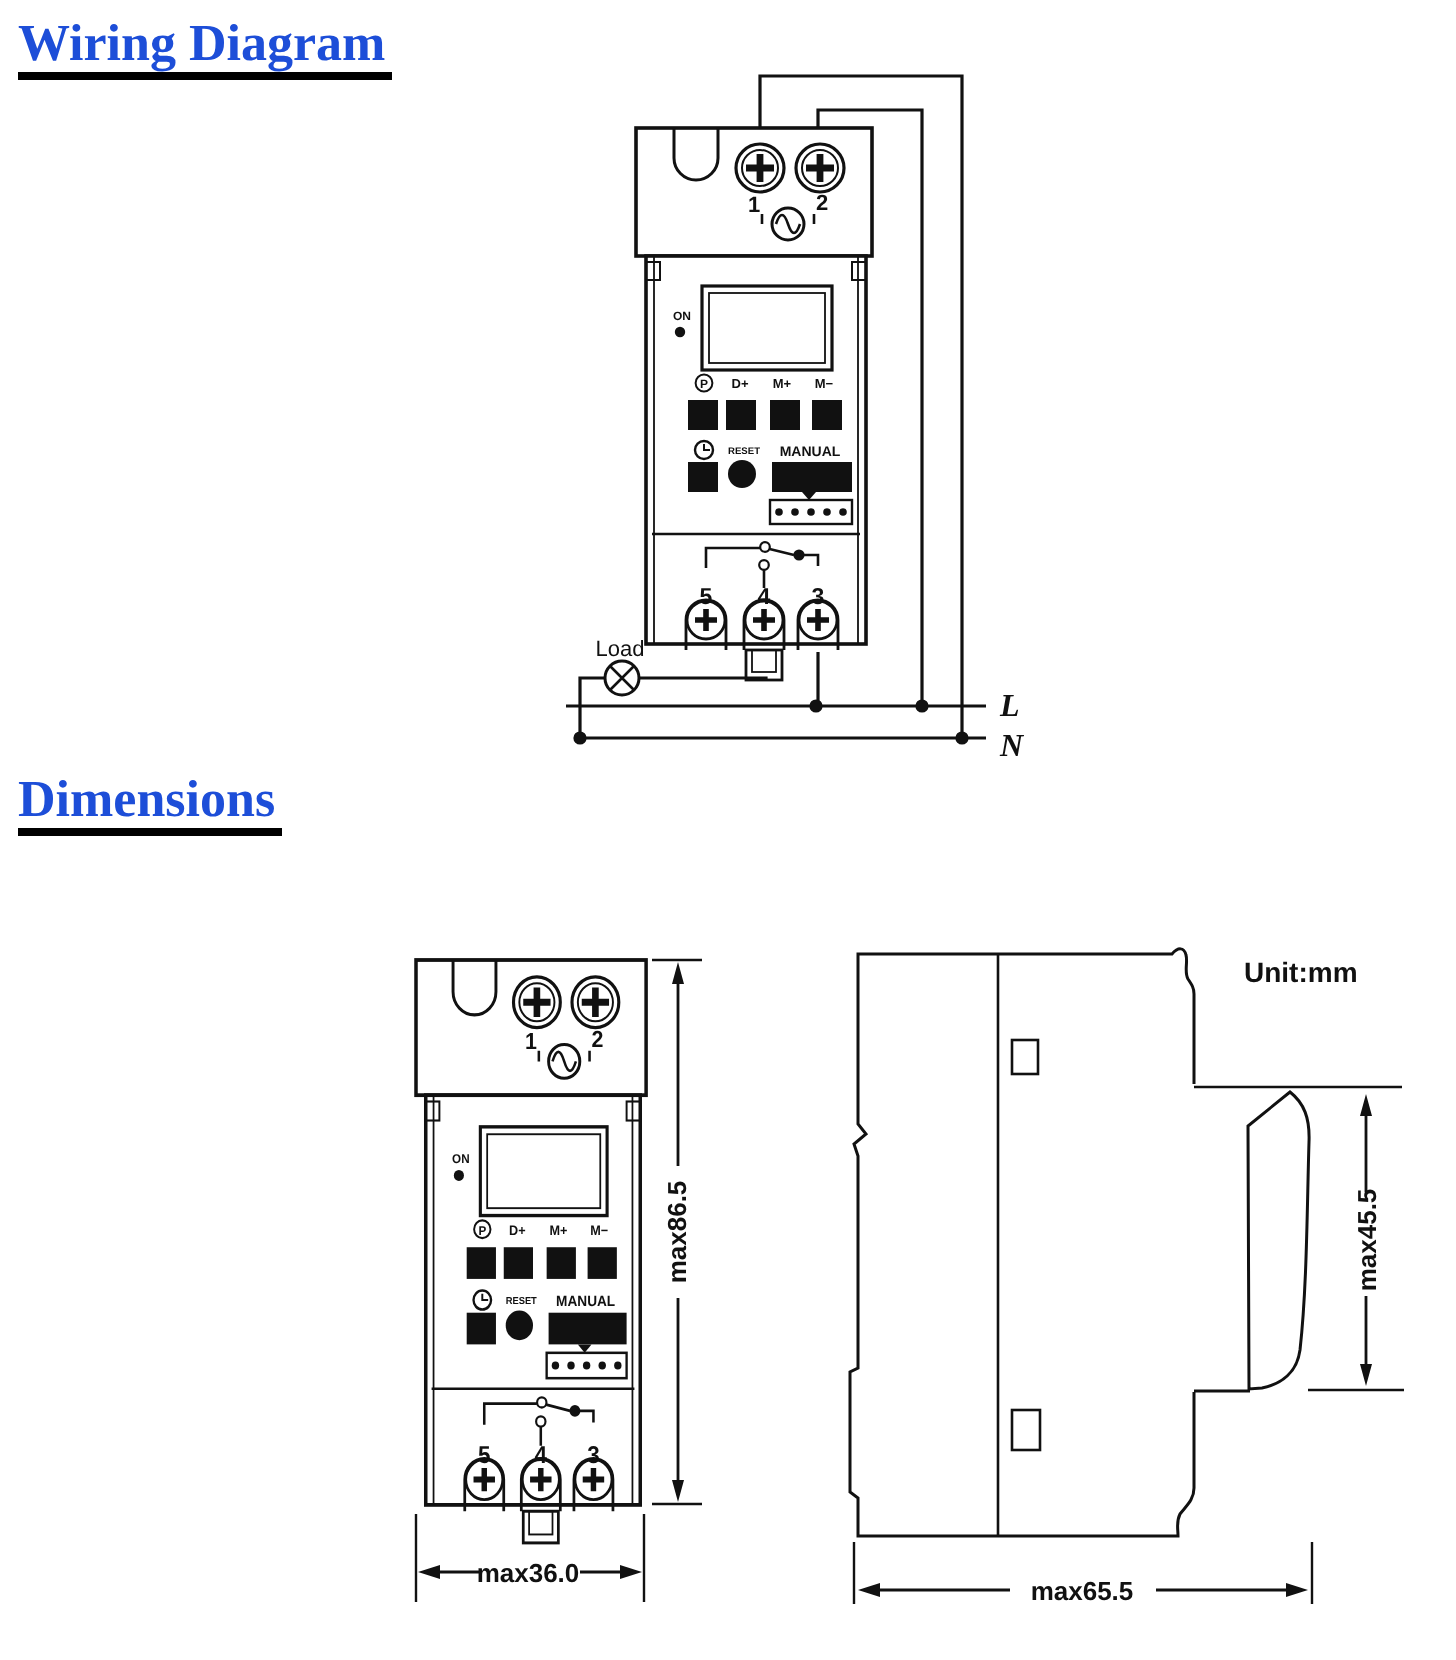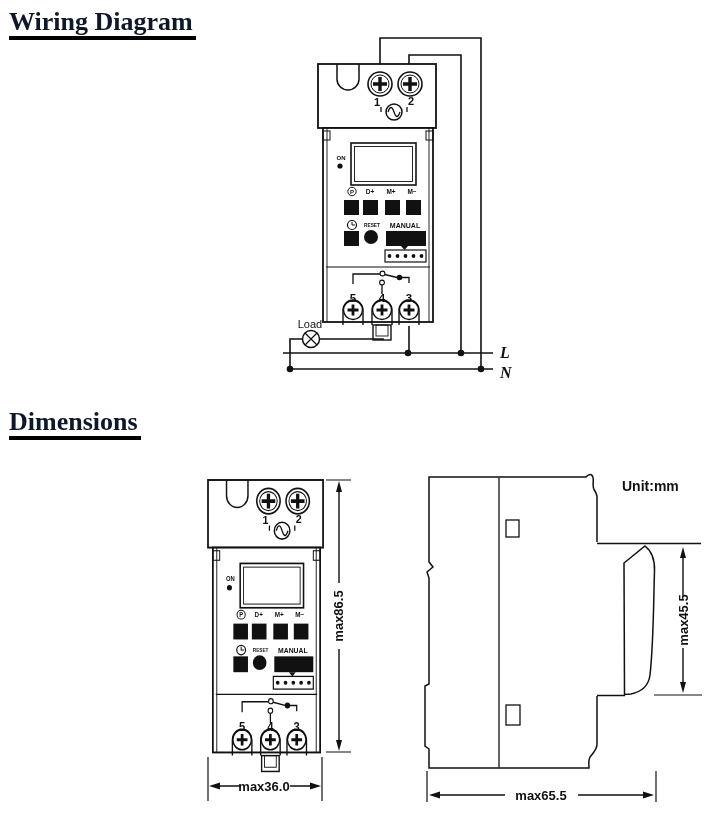--- a/index.html
+++ b/index.html
@@ -1,22 +1,22 @@
 <!DOCTYPE html>
 <html><head>
 <meta charset="utf-8">
 <style>
   html,body{margin:0;padding:0;background:#fff;}
   .page{position:relative;width:728px;height:830px;background:#fff;overflow:hidden;
         font-family:"Liberation Sans",sans-serif;color:#111;}
   .heading{position:absolute;left:9px;margin:0;font-family:"Liberation Serif",serif;
-           font-weight:bold;font-size:26px;color:#0f172a;display:inline-block;
+           font-weight:bold;font-size:26px;color:#1d4ed8;display:inline-block;
            border-bottom:4px solid #000;padding:0 3px 1px 0;line-height:1.05;}
   #wiring-heading{top:8px;}
-  #dimensions-heading{top:408px;}
+  #dimensions-heading{top:386px;}
   svg.layer{position:absolute;left:0;top:0;}
   
   .s18{stroke:#111;stroke-width:1.8;fill:#fff}
   .s16{stroke:#111;stroke-width:1.6;fill:none}
   .s15{stroke:#111;stroke-width:1.5;fill:none}
   .s14{stroke:#111;stroke-width:1.4;fill:none}
   .s13{stroke:#111;stroke-width:1.3;fill:none}
   .s12{stroke:#111;stroke-width:1.2;fill:none}
   .s10{stroke:#111;stroke-width:1;fill:none}
   .s09{stroke:#111;stroke-width:0.9;fill:none}

